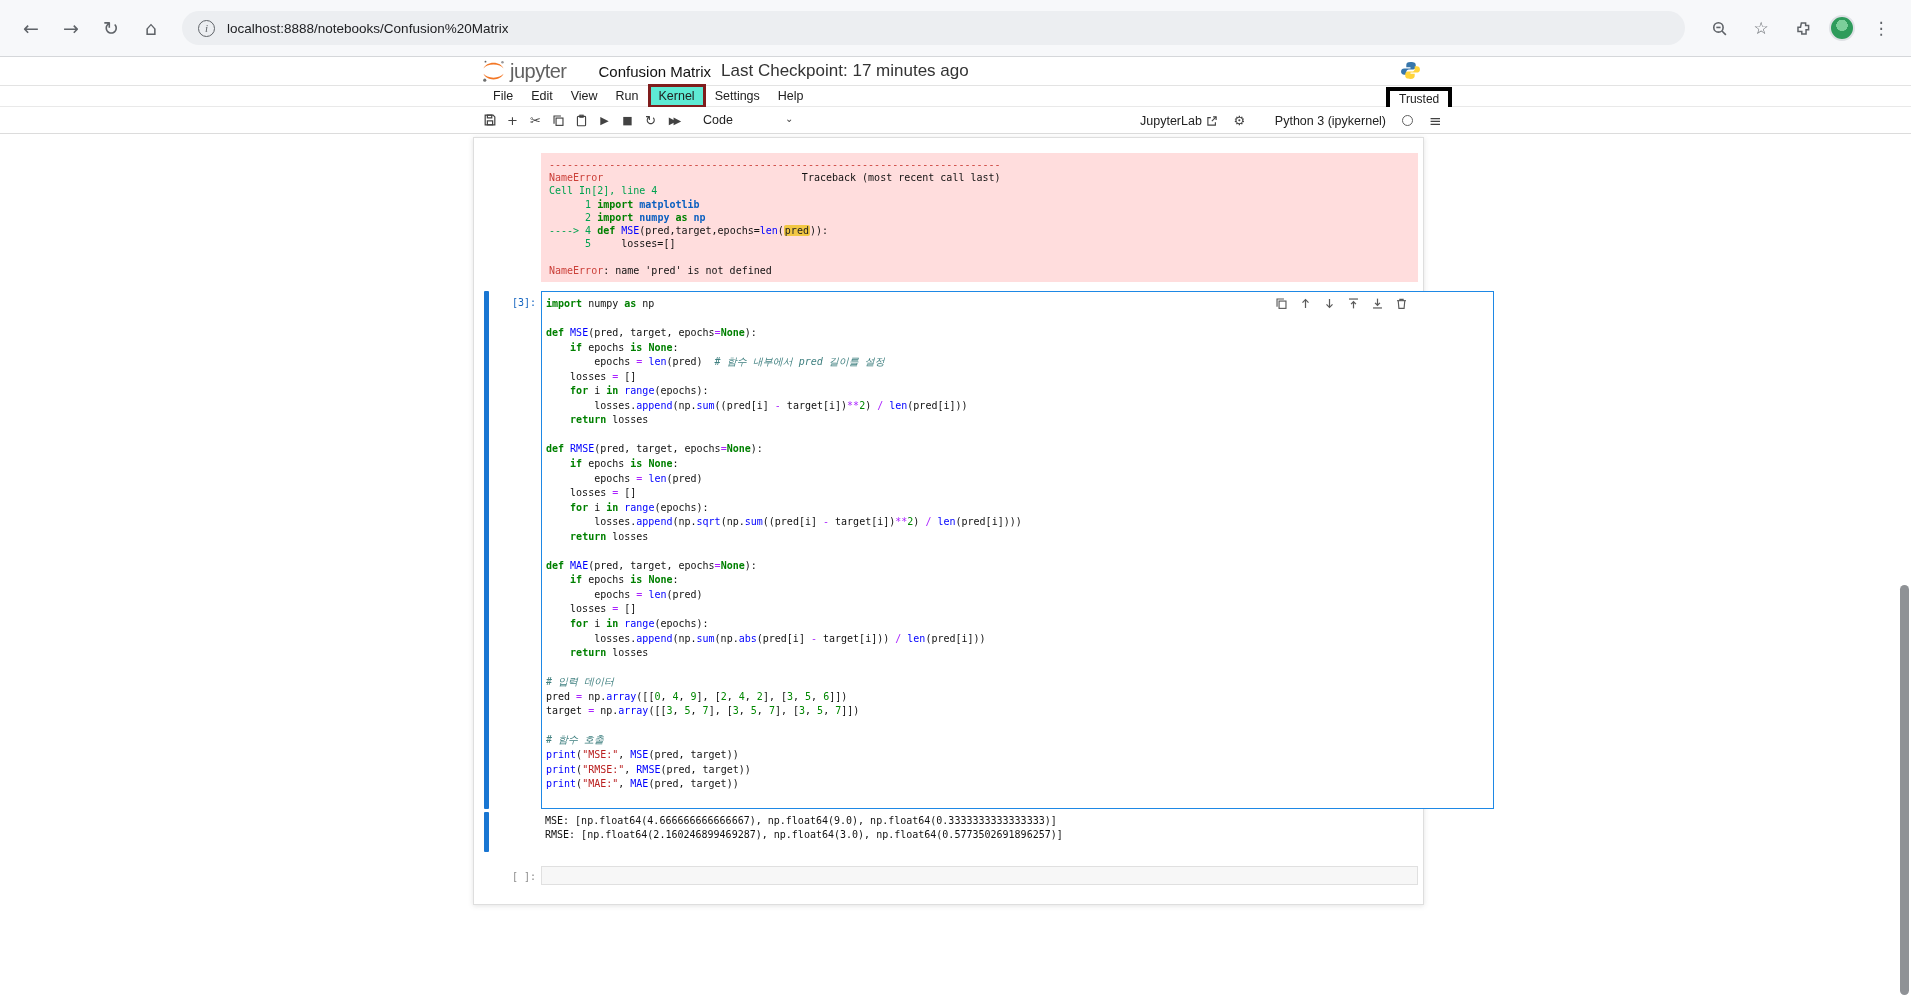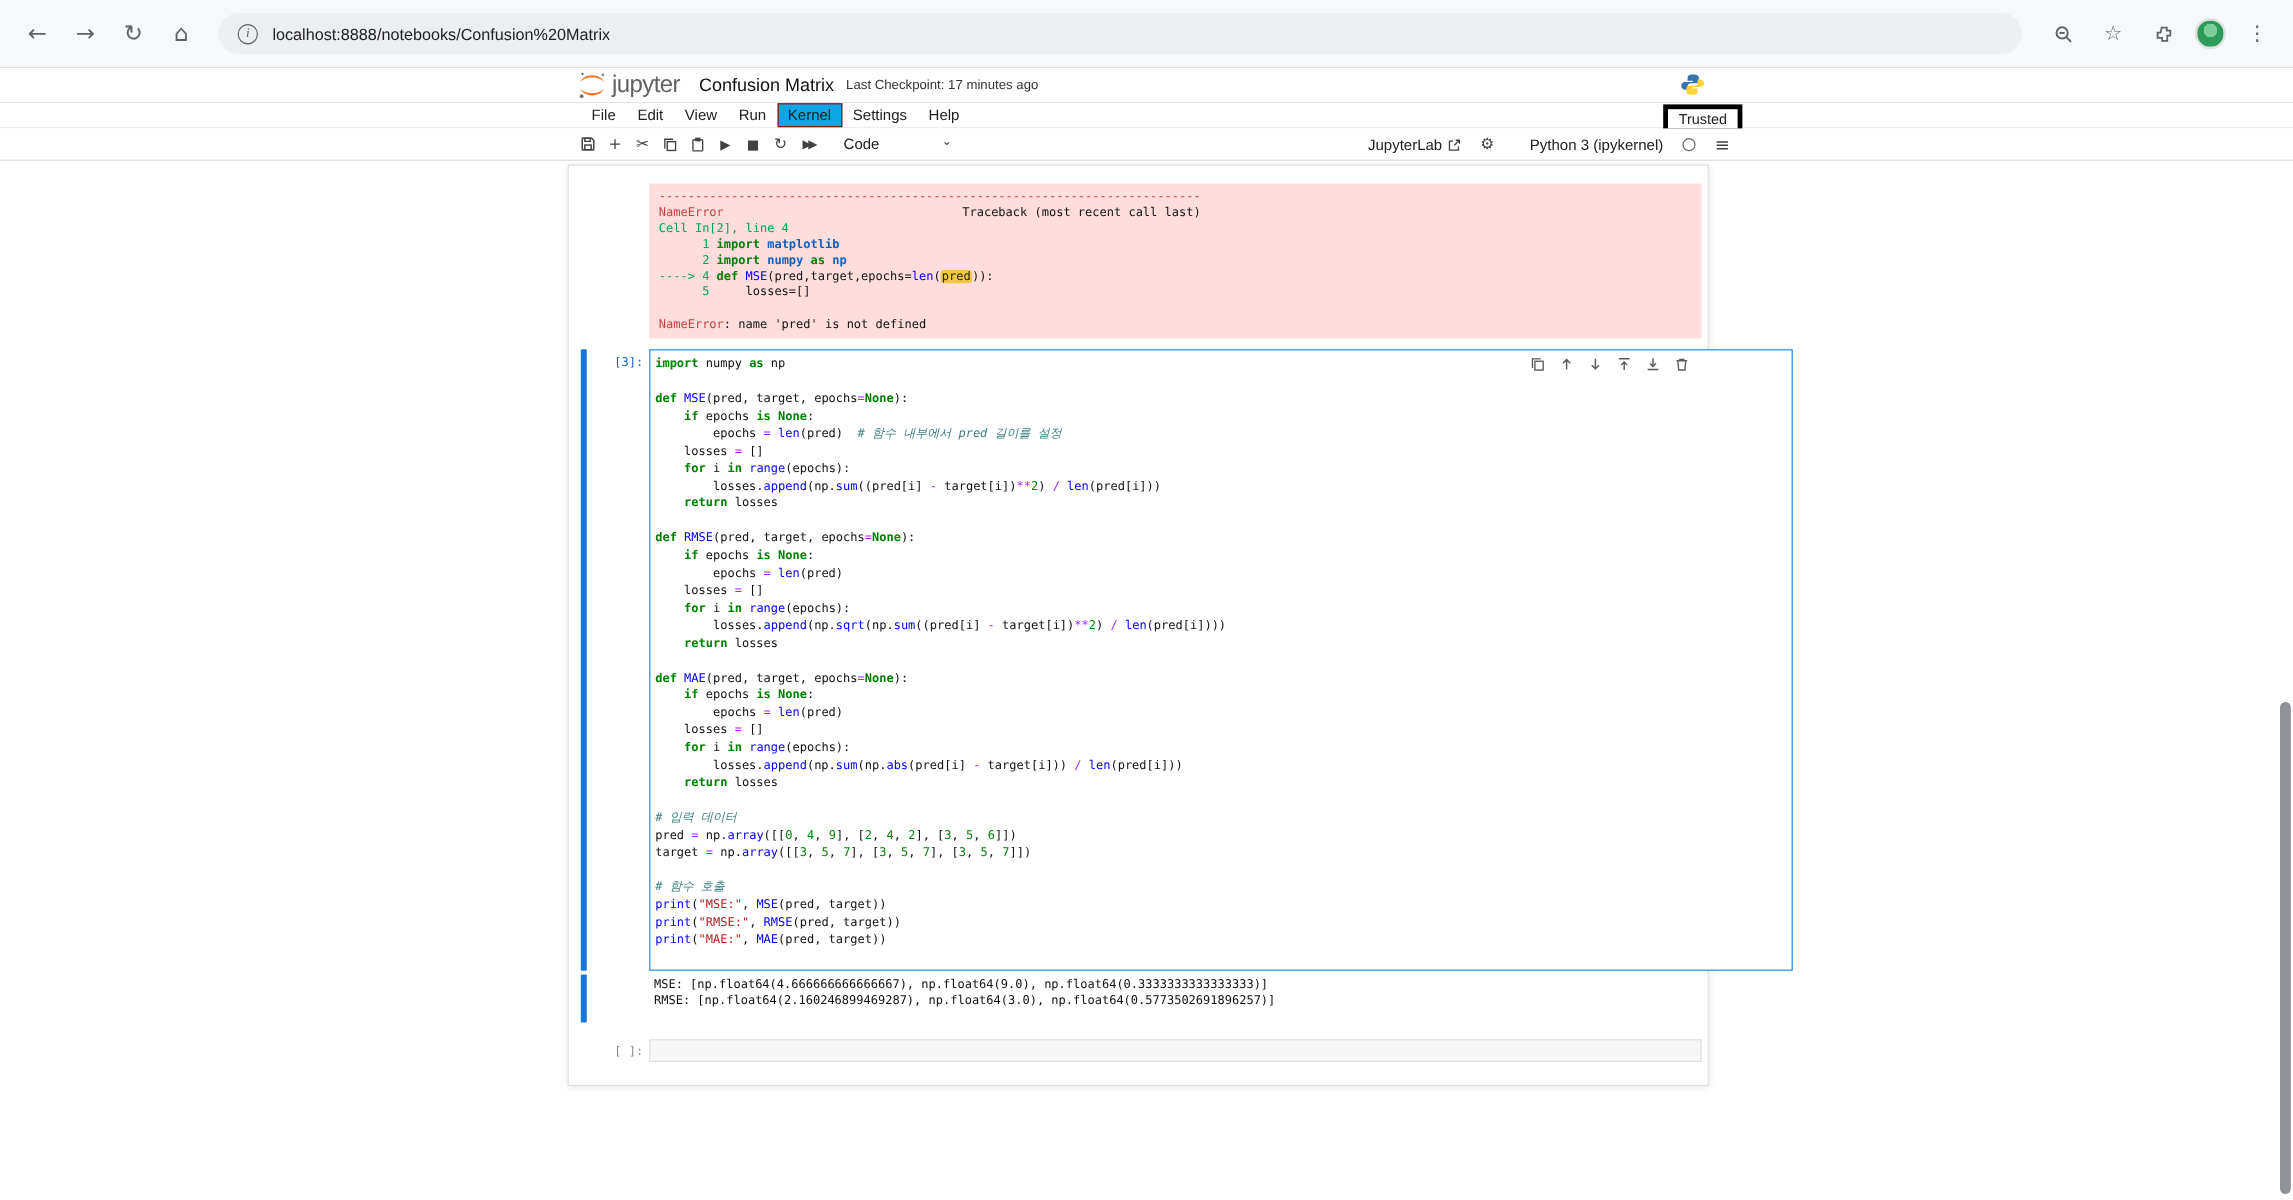--- a/index.html
+++ b/index.html
@@ -46,32 +46,32 @@
   }
   svg.ic { display:block; }
   
   .jp-header {
     position:absolute; left:0; top:57px; width:1911px; height:29px;
     background:#fff; border-bottom:1px solid #e3e3e3;
     display:flex; align-items:center;
   }
   .jp-logo { margin-left:481px; display:flex; align-items:center; }
   .jp-wordmark { font-size:20px; color:#616161; margin-left:4px; letter-spacing:-0.5px; }
-  .nb-title { font-size:15px; color:#111; margin-left:16px; cursor:text; }
-  .nb-checkpoint { font-size:11px; color:#333; margin-left:10px; }
+  .nb-title { font-size:15px; color:#111; margin-left:32px; cursor:text; }
+  .nb-checkpoint { font-size:17px; color:#333; margin-left:10px; }
   .py-logo { position:absolute; left:1400px; top:3px; }
   
   .jp-menubar {
     position:absolute; left:0; top:86px; width:1911px; height:21px;
     background:#fff; border-bottom:1px solid #e9e9e9;
     display:flex; align-items:center; font-size:12.5px; color:#212121;
     padding-left:484px;
   }
   .menu-item { padding:2px 8px; cursor:pointer; border:1px solid transparent; }
-  .menu-item.active { border:1px solid #7f1d1d; background:#0ea5e9;text-align:right; }
+  .menu-item.active { border:3px solid #7f1d1d; background:#5eead4;text-align:right; }
   .trusted-chip {
     position:absolute; left:1386px; top:1px; font-size:12px; color:#212121;
     border:4px solid #000000; padding:1px 9px; background:#fff; cursor:pointer;
   }
   
   .jp-toolbar {
     position:absolute; left:0; top:107px; width:1911px; height:27px;
     background:#fff; border-bottom:1px solid #dcdcdc;
     display:flex; align-items:center; padding-left:478px;
   }

